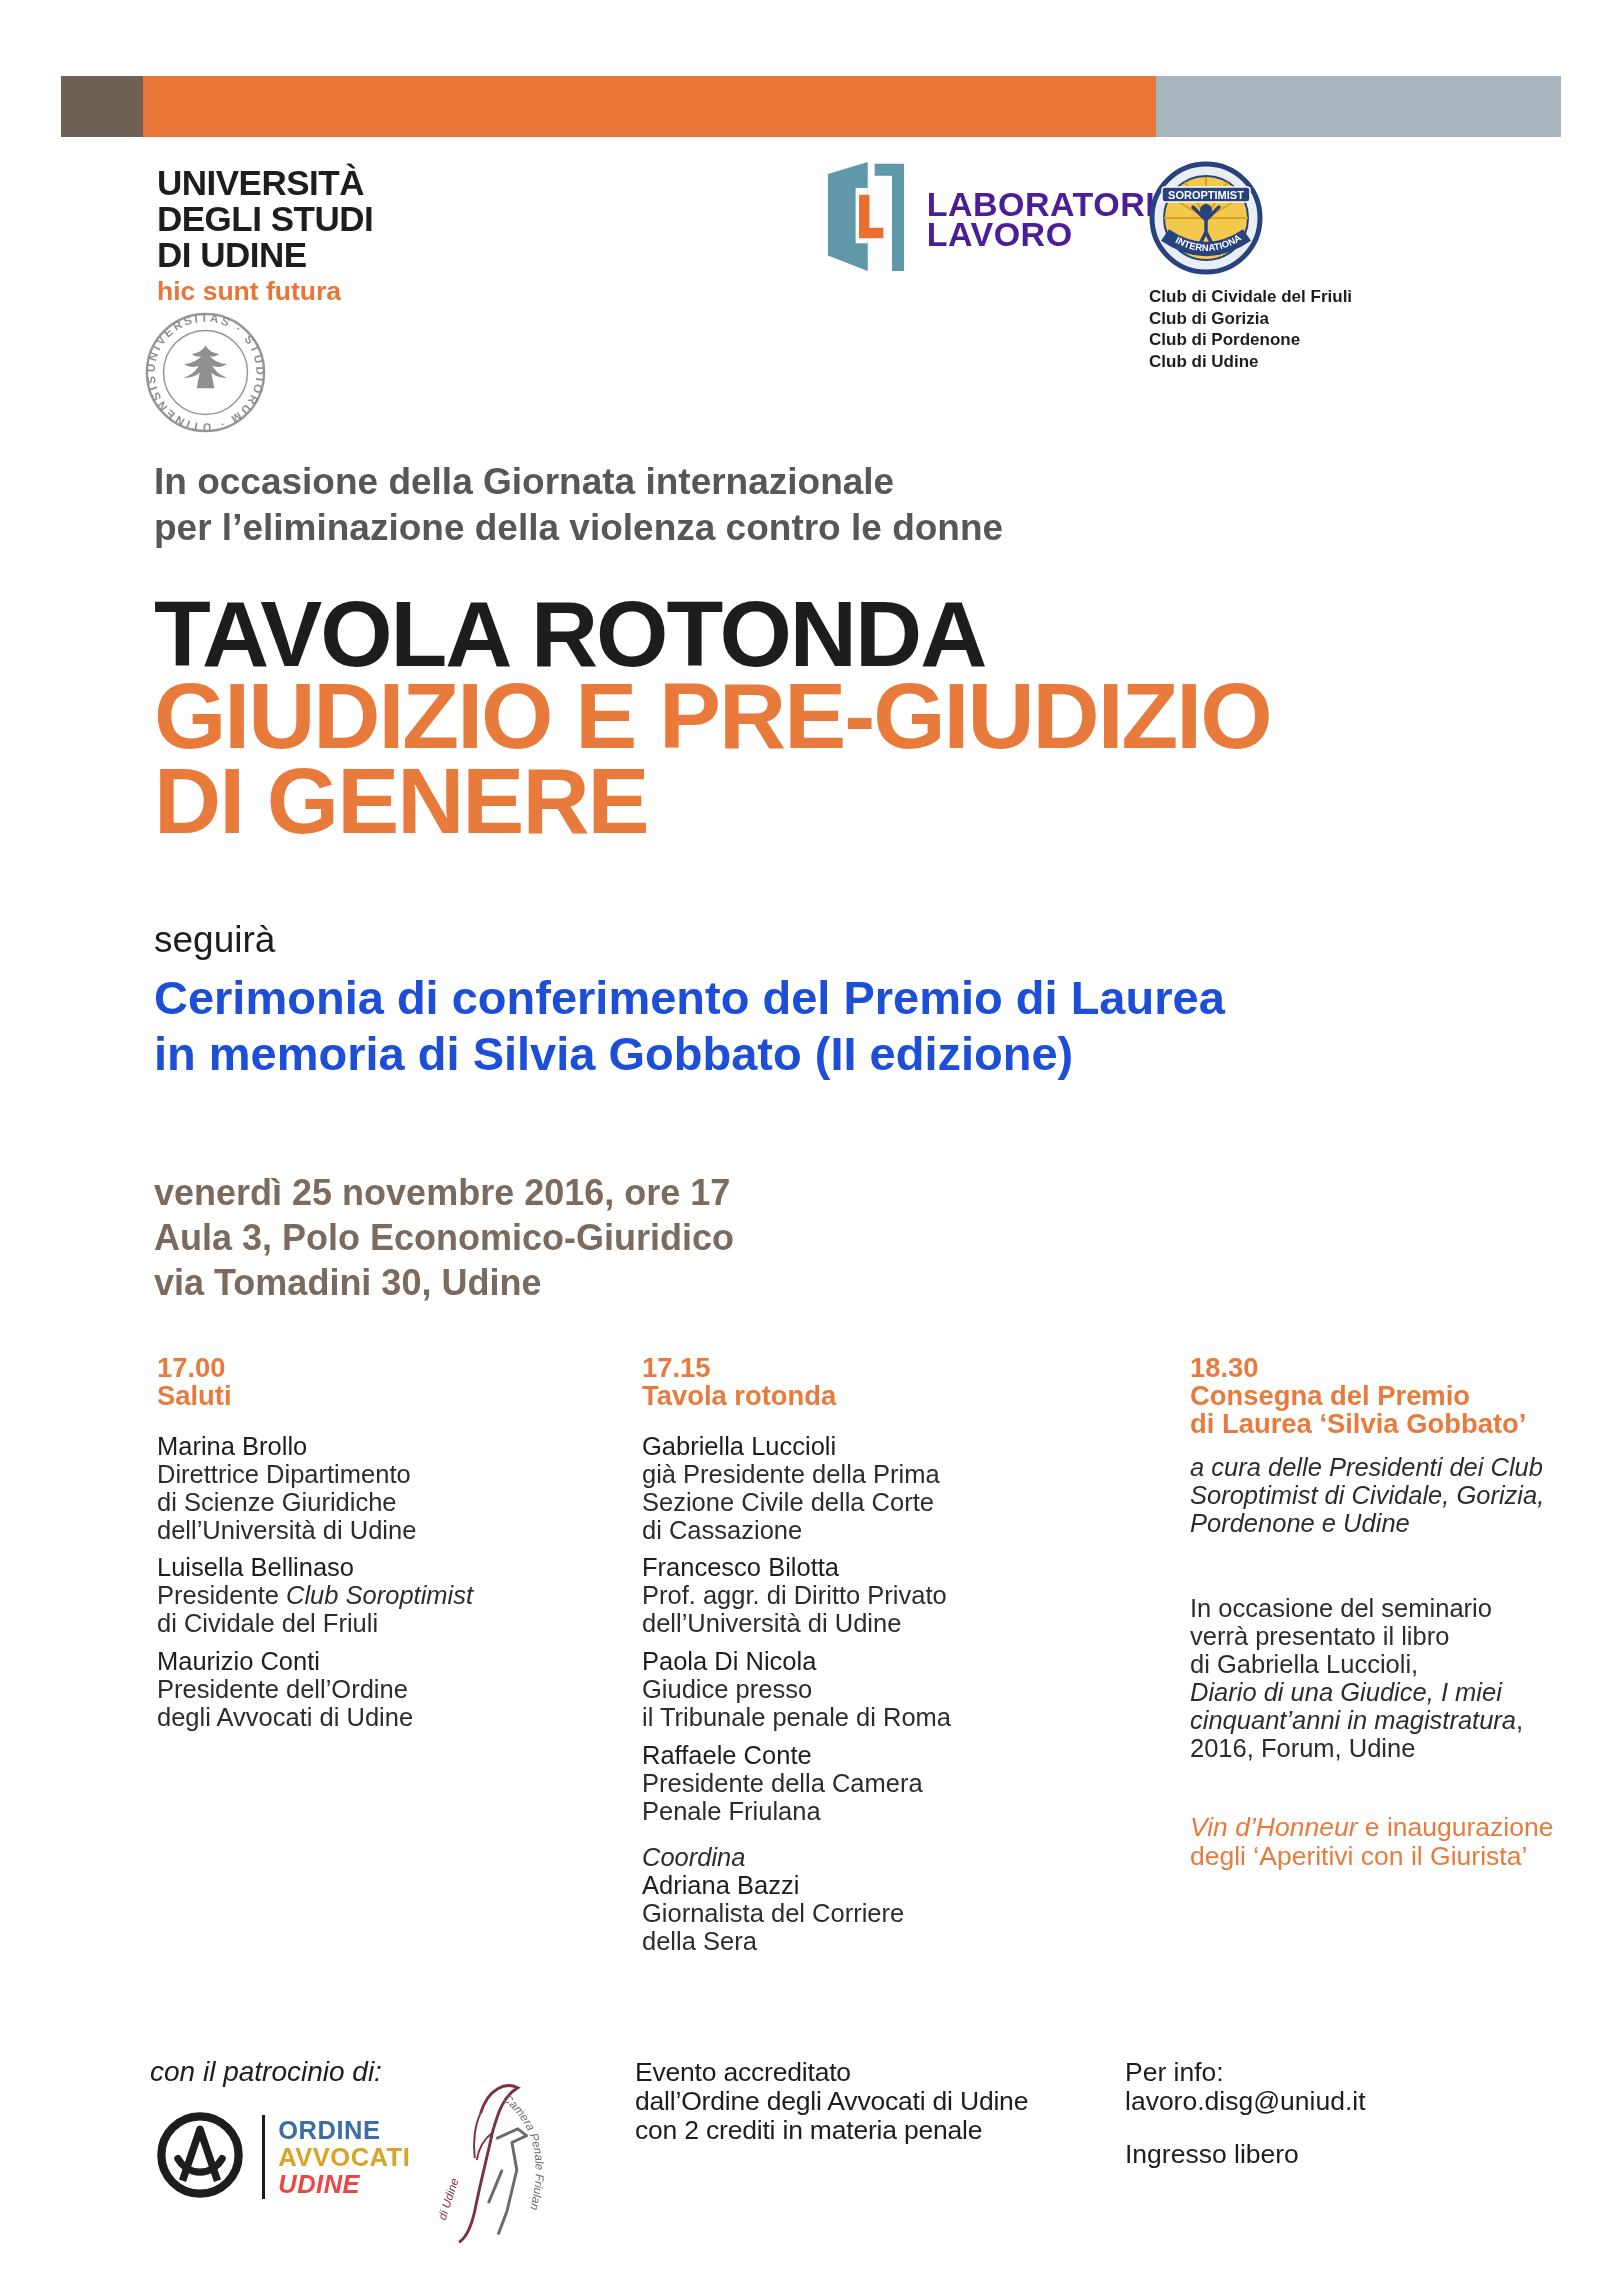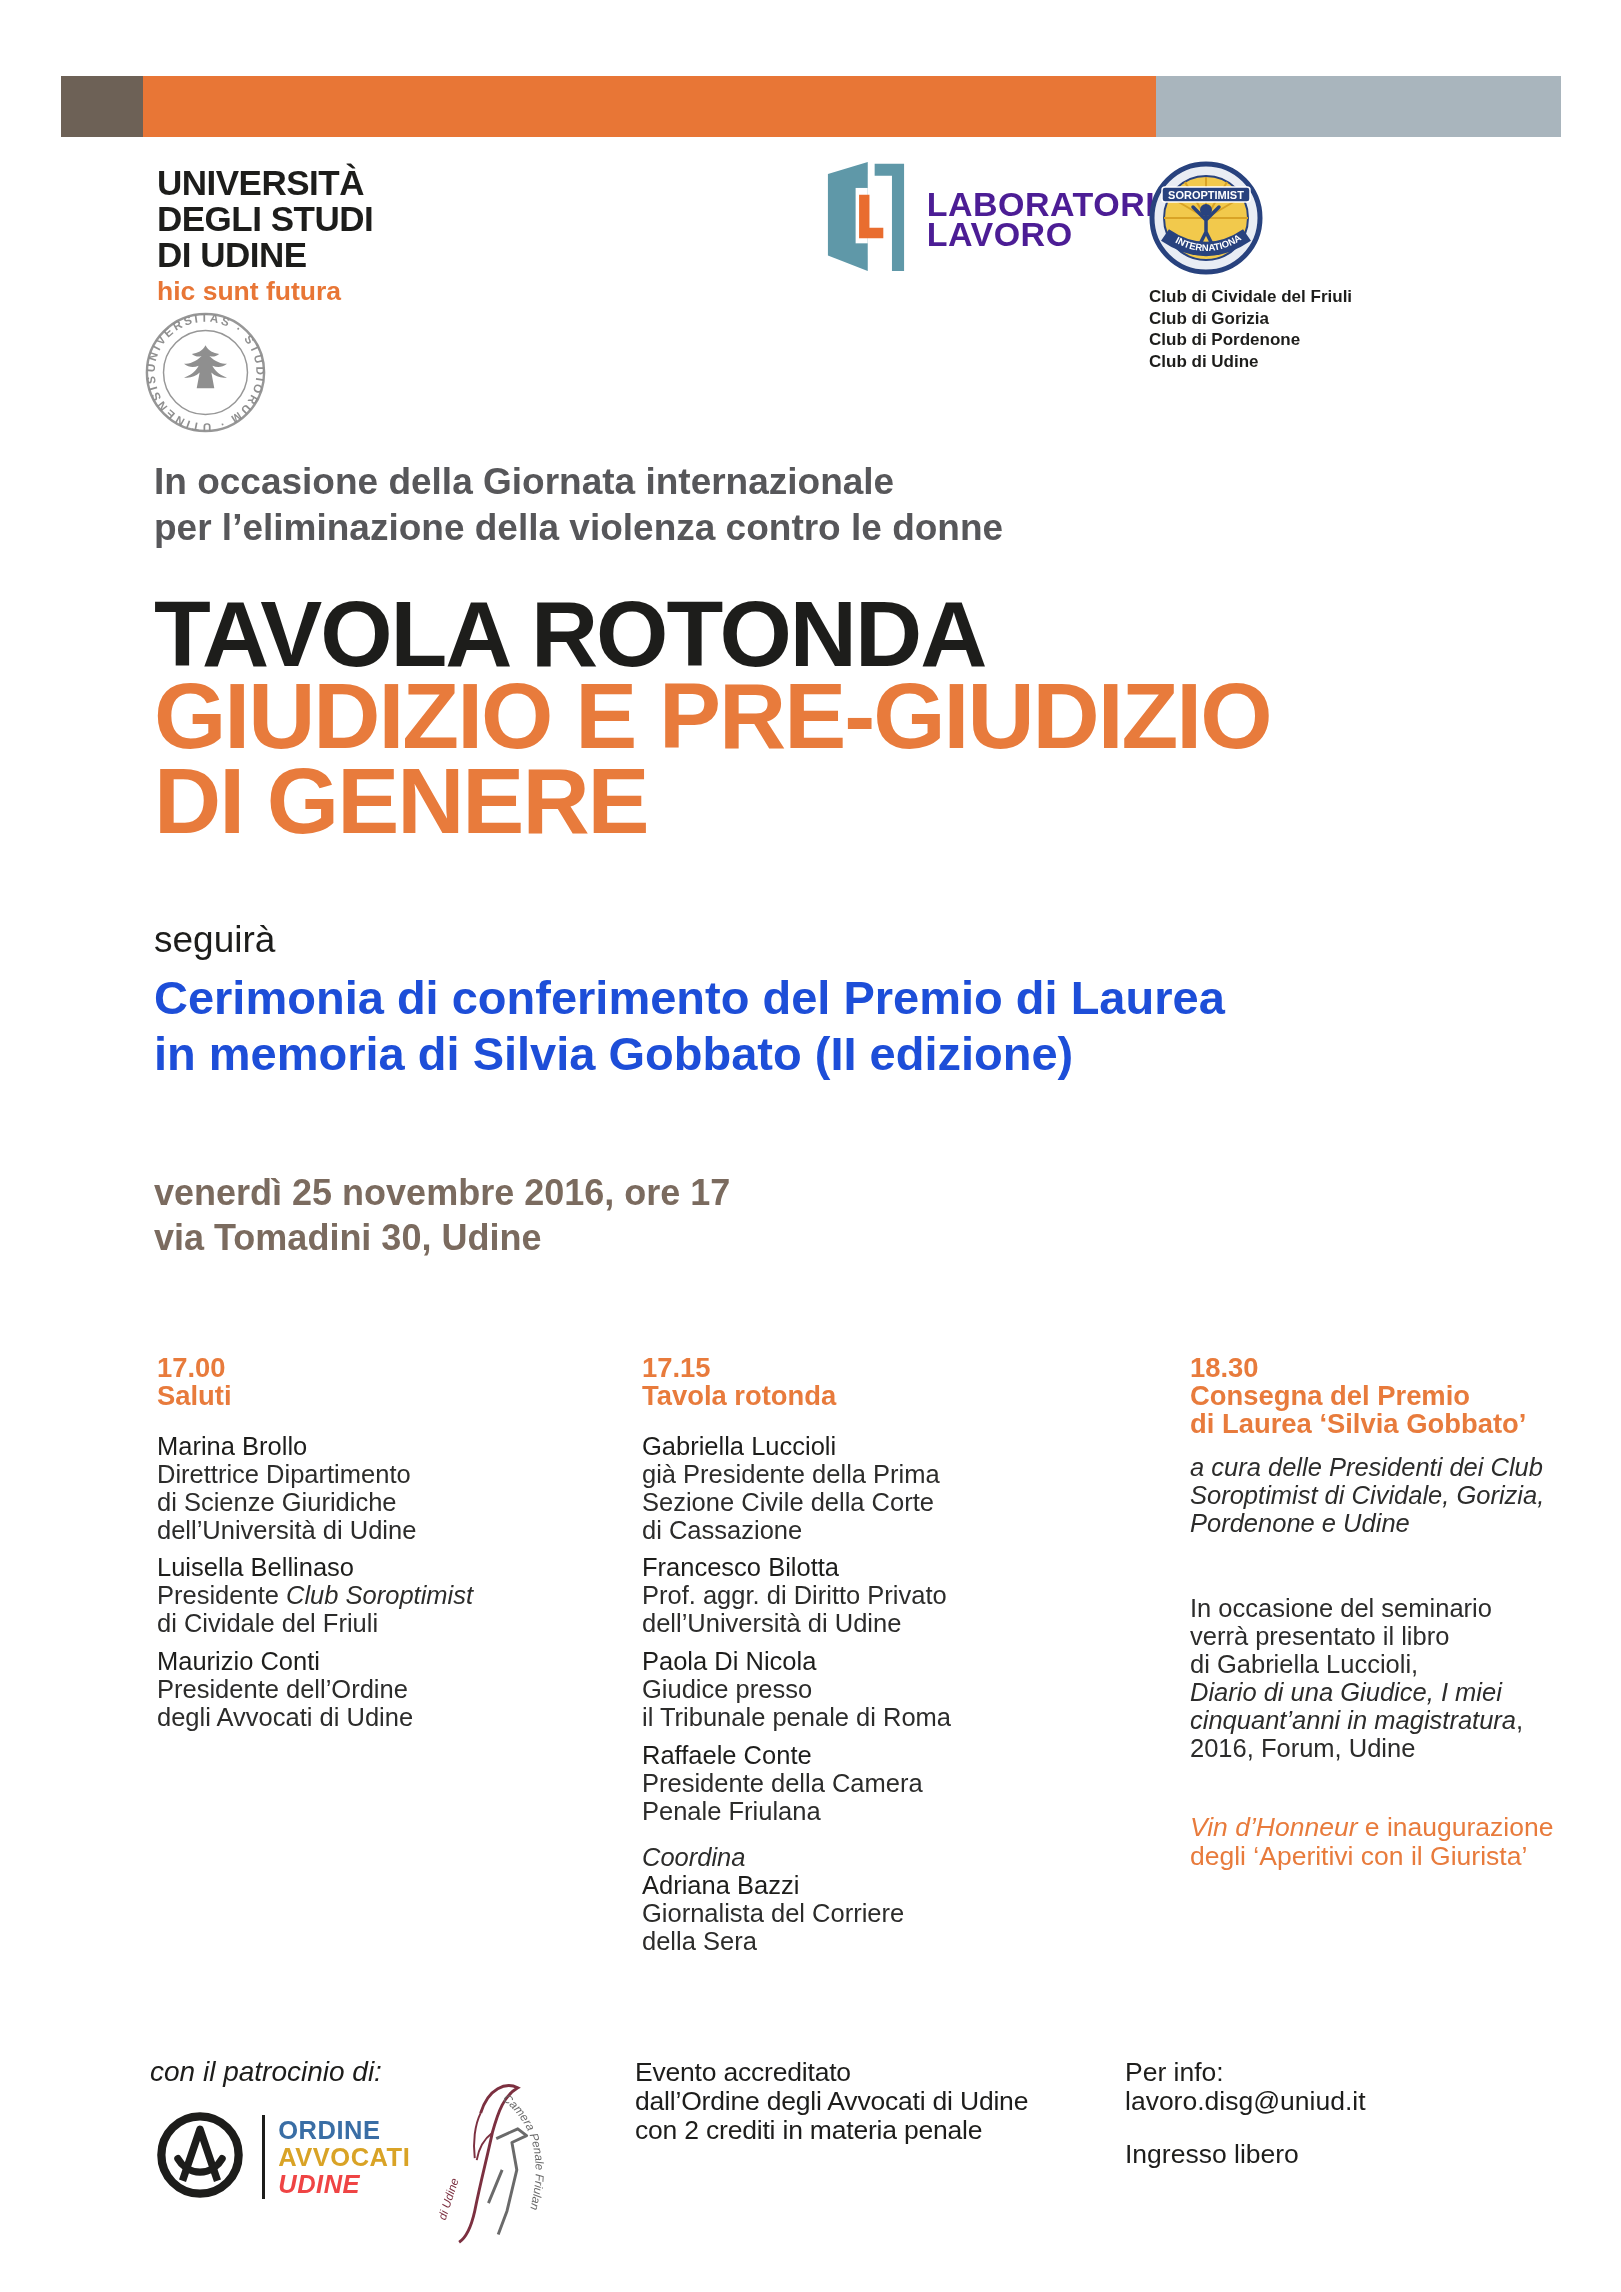--- a/index.html
+++ b/index.html
@@ -153,20 +153,21 @@
   <div class="title-line t3">DI GENERE</div>
 
   <div class="seguira">seguirà</div>
   <div class="cerimonia">
     <div>Cerimonia di conferimento del Premio di Laurea</div>
     <div>in memoria di Silvia Gobbato (II edizione)</div>
   </div>
 
   <div class="when">
     <div>venerdì 25 novembre 2016, ore 17</div>
+    <div>Aula 3, Polo Economico-Giuridico</div>
     <div>via Tomadini 30, Udine</div>
   </div>
 
   <div class="col col1">
     <div class="slot">
       <div>17.00</div>
       <div>Saluti</div>
     </div>
     <div class="person">
       <div class="pname">Marina Brollo</div>

